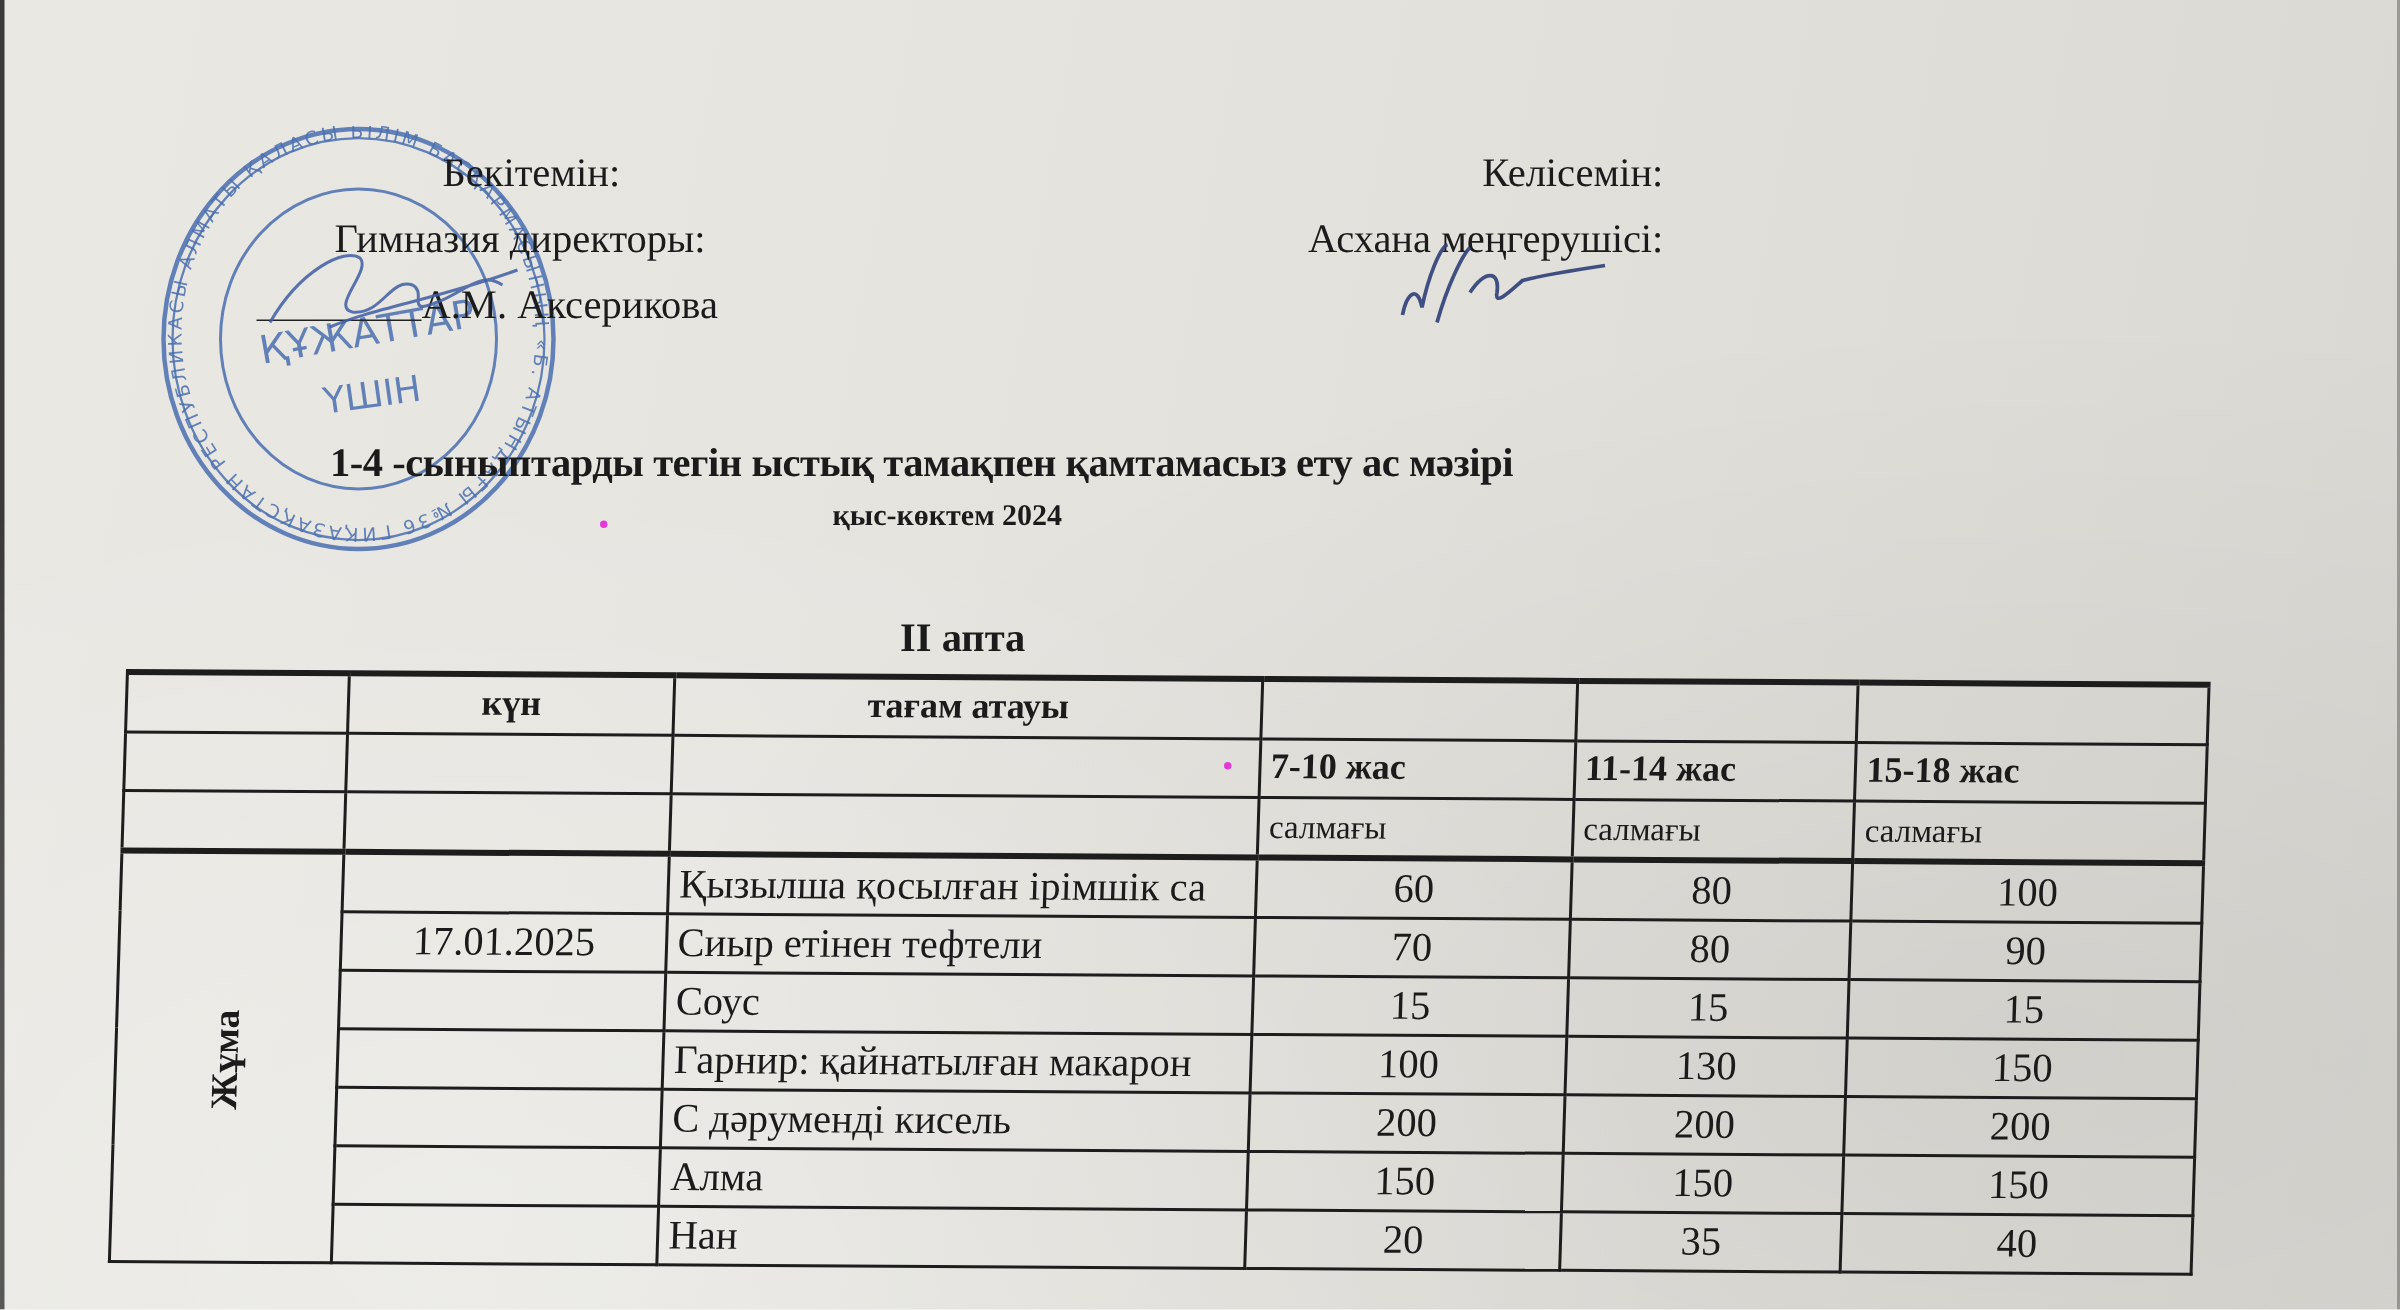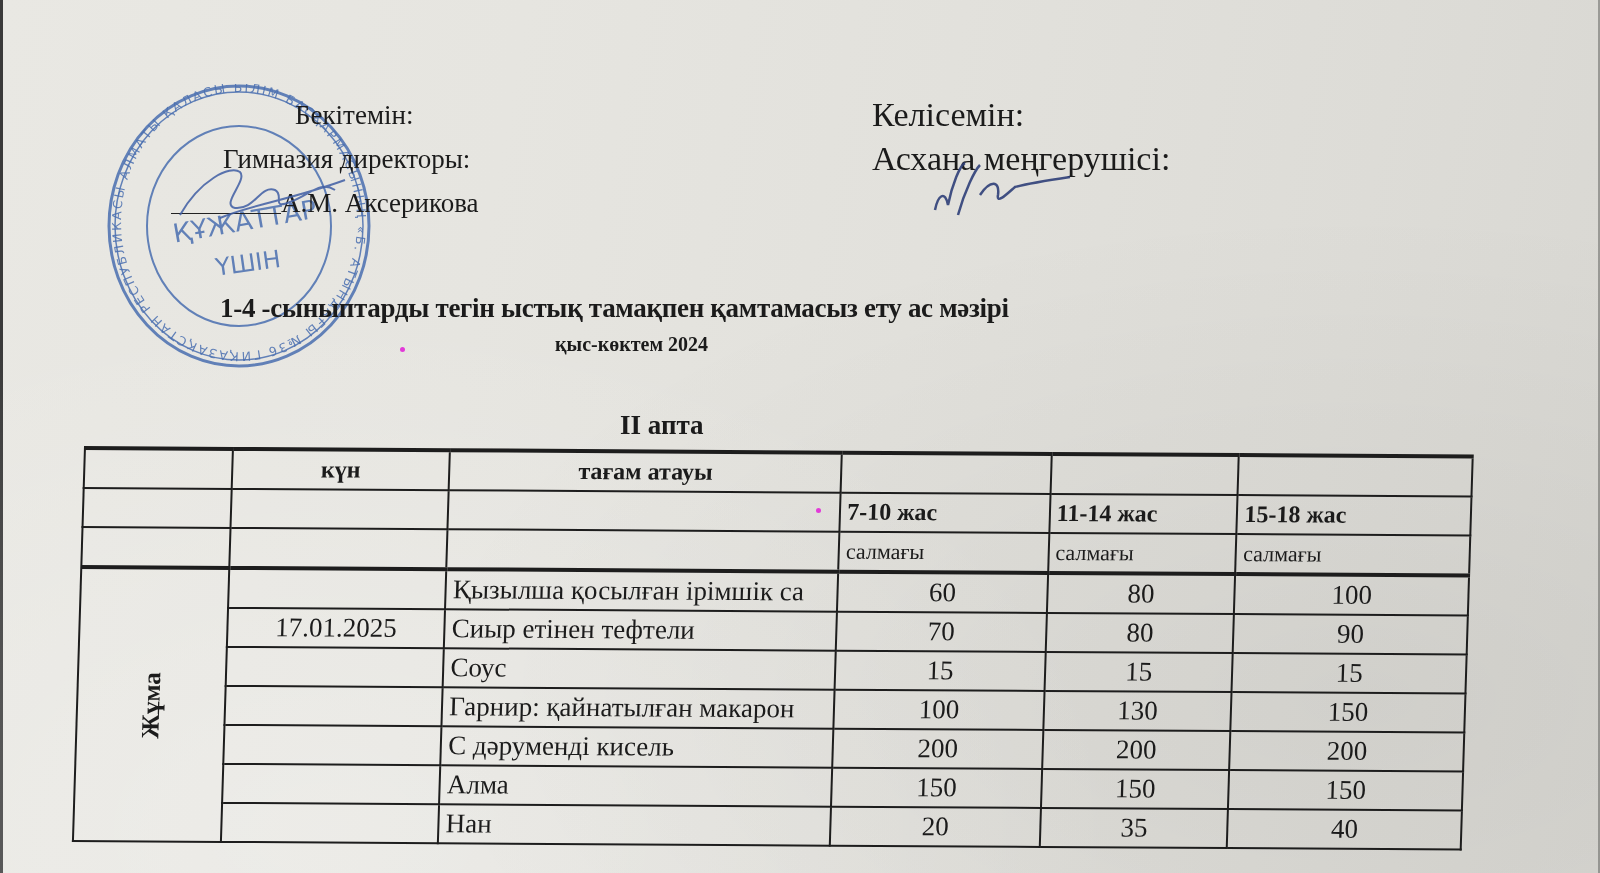--- a/index.html
+++ b/index.html
@@ -13,26 +13,26 @@
   .edge-right { position:absolute; right:0; top:0; width:2px; height:873px; background:#9a9a96; }
   .shade { position:absolute; inset:0; pointer-events:none;
     background: radial-gradient(ellipse at 20% 95%, rgba(255,255,255,0.25), rgba(0,0,0,0) 45%),
                 radial-gradient(ellipse at 85% 80%, rgba(0,0,0,0.05), rgba(0,0,0,0) 50%); }
 
   .approve { position:absolute; left:223px; top:93px; font-size:27px; line-height:44px; }
   .approve .l1 { padding-left:72px; }
   .approve .l3 { display:flex; align-items:center; }
   .sigline { display:inline-block; border-bottom:1.5px solid #222; height:28px; margin-bottom:8px; }
 
-  .agree { position:absolute; left:872px; top:93px; font-size:34px; line-height:44px; }
+  .agree { position:absolute; left:872px; top:93px; font-size:27px; line-height:44px;text-align:right; }
   .agree .l3 { display:flex; align-items:flex-end; }
 
   .title { position:absolute; left:220px; top:293px; font-size:27px; font-weight:bold; letter-spacing:-0.3px; }
   .subtitle { position:absolute; left:555px; top:333px; font-size:20px; font-weight:bold; }
-  .week { position:absolute; left:620px; top:410px; font-size:27px; font-weight:bold; }
+  .week { position:absolute; left:600px; top:410px; font-size:27px; font-weight:bold; }
 
   .stamp { position:absolute; left:104px; top:84px; width:270px; height:300px; }
   .sig1 { position:absolute; left:160px; top:160px; width:190px; height:70px; }
   .sig2 { position:absolute; left:930px; top:155px; width:145px; height:70px; }
 
   .menu-table {
     position:absolute; left:84px; top:446px; width:1390px;
     border-collapse:collapse; font-size:27px;
     transform: skewX(-1.4deg) rotate(0.35deg); transform-origin: 0 0;
   }

